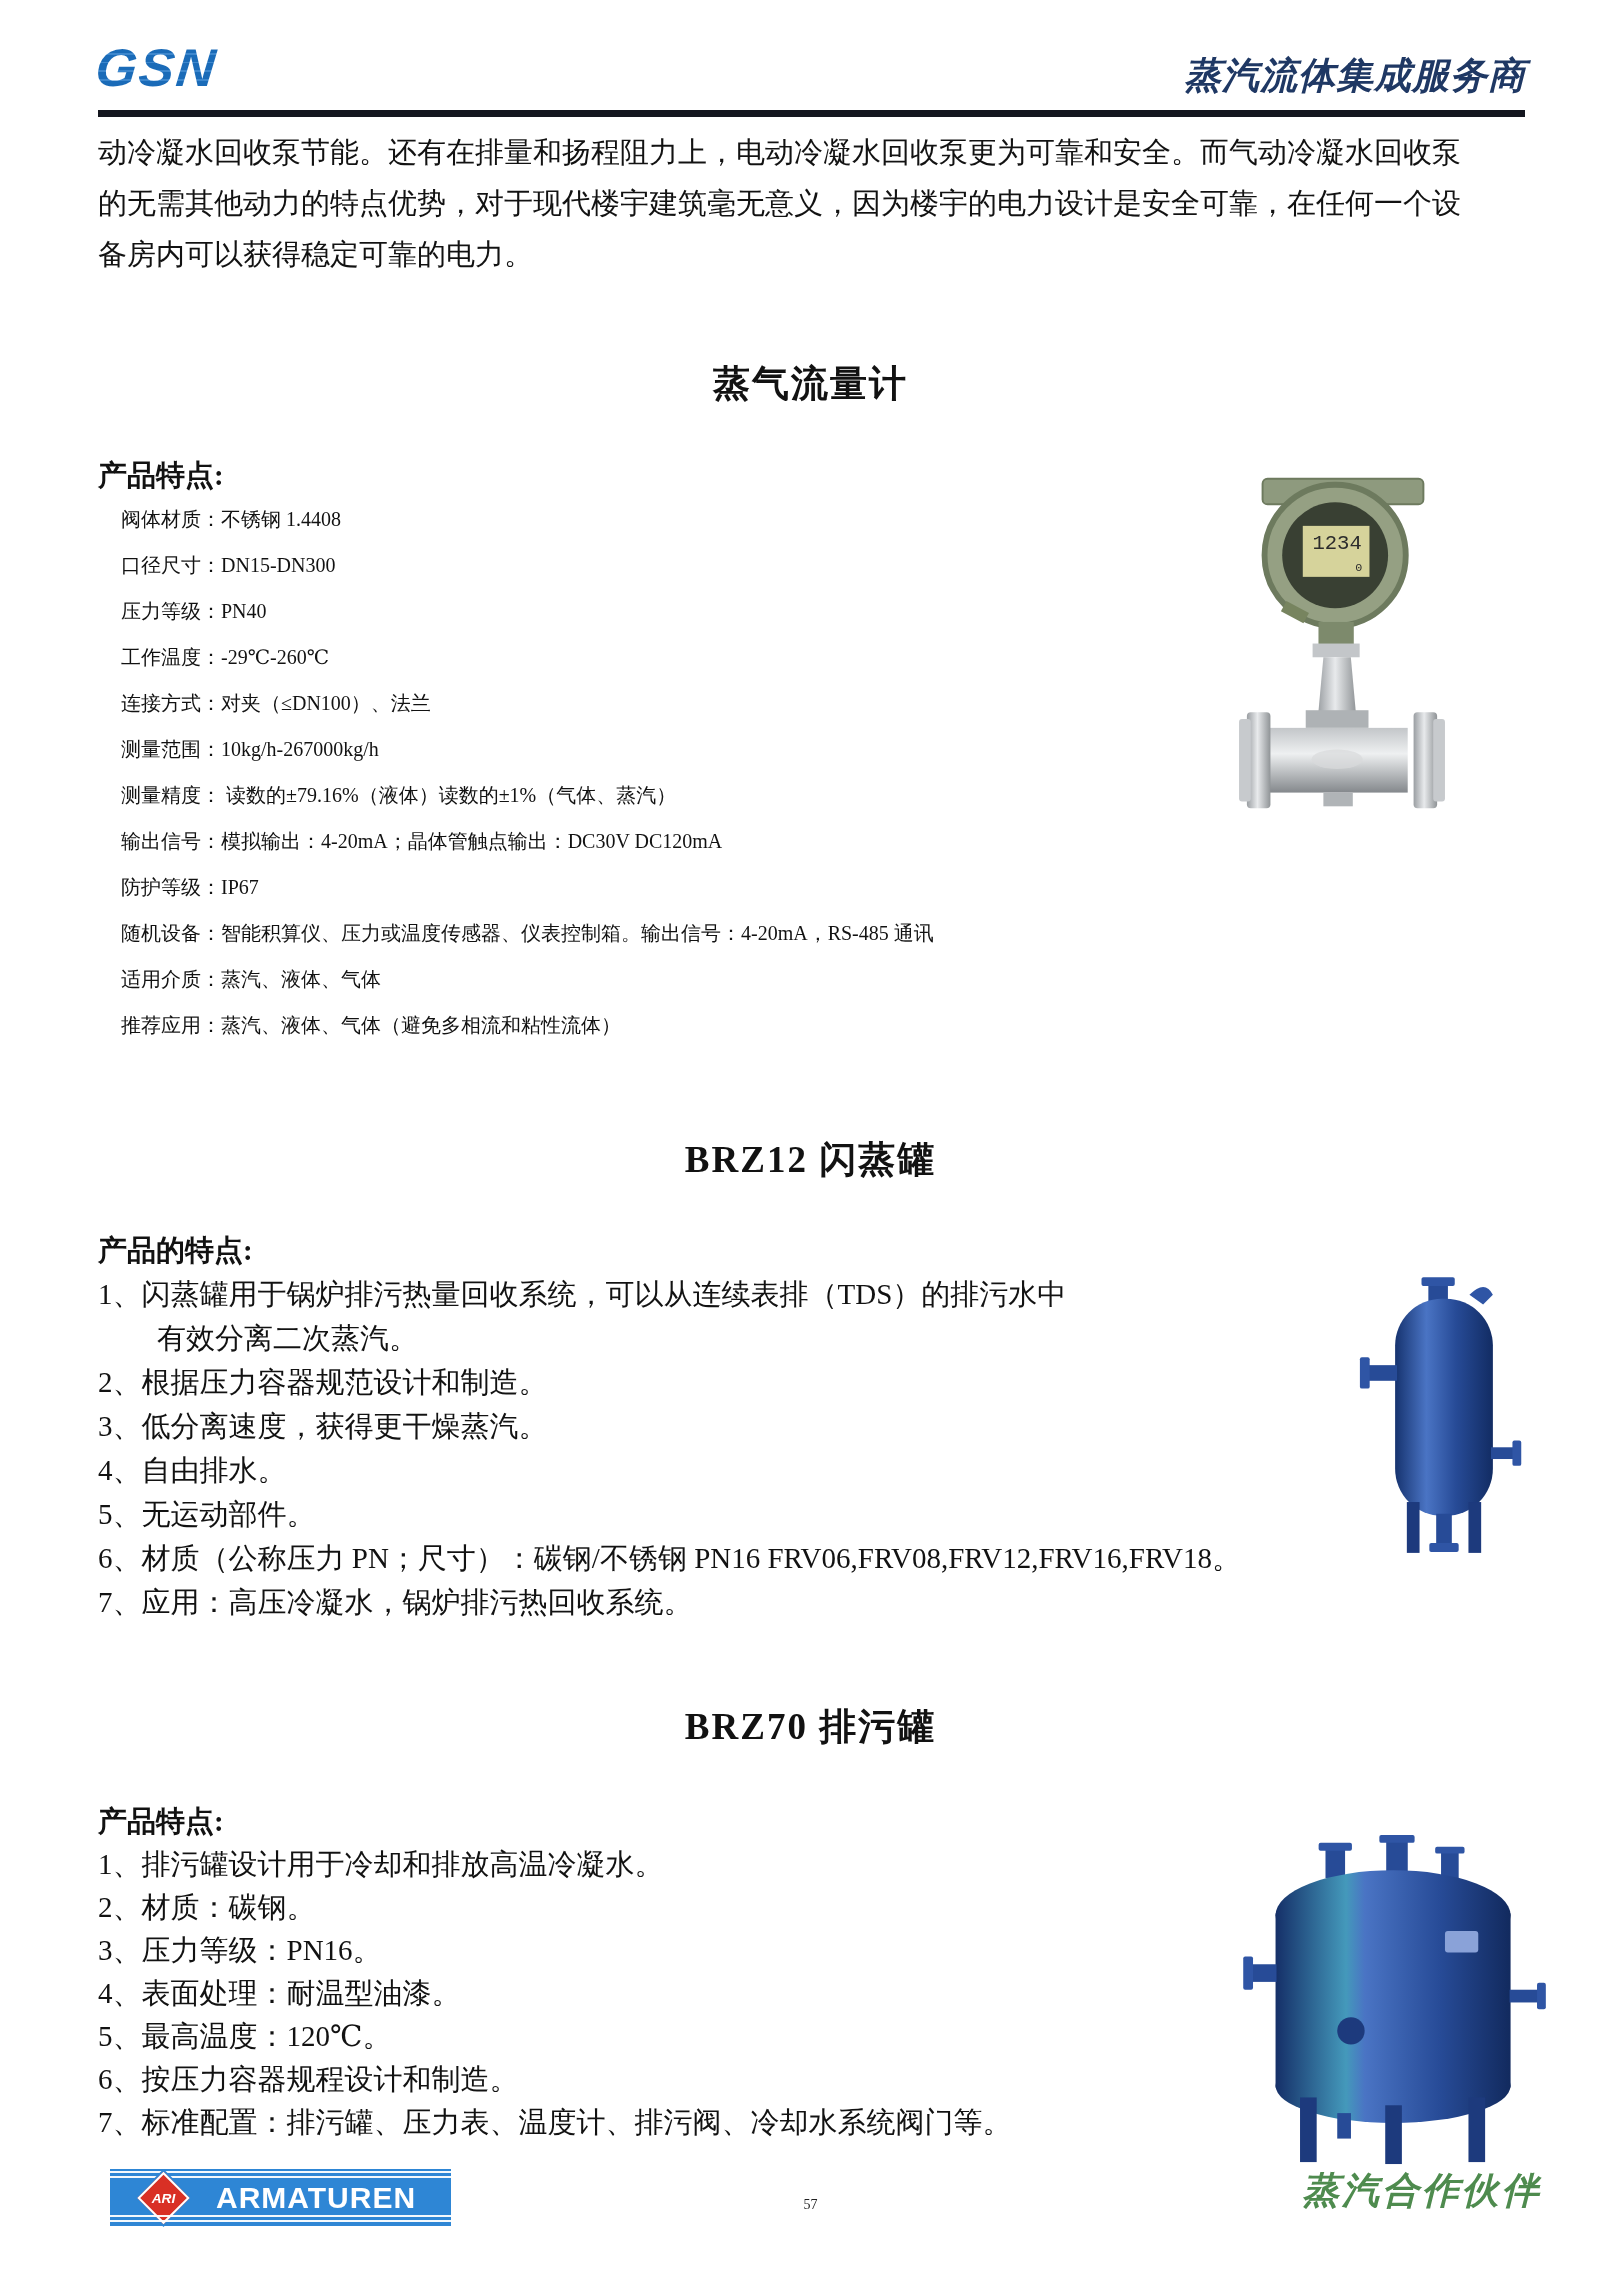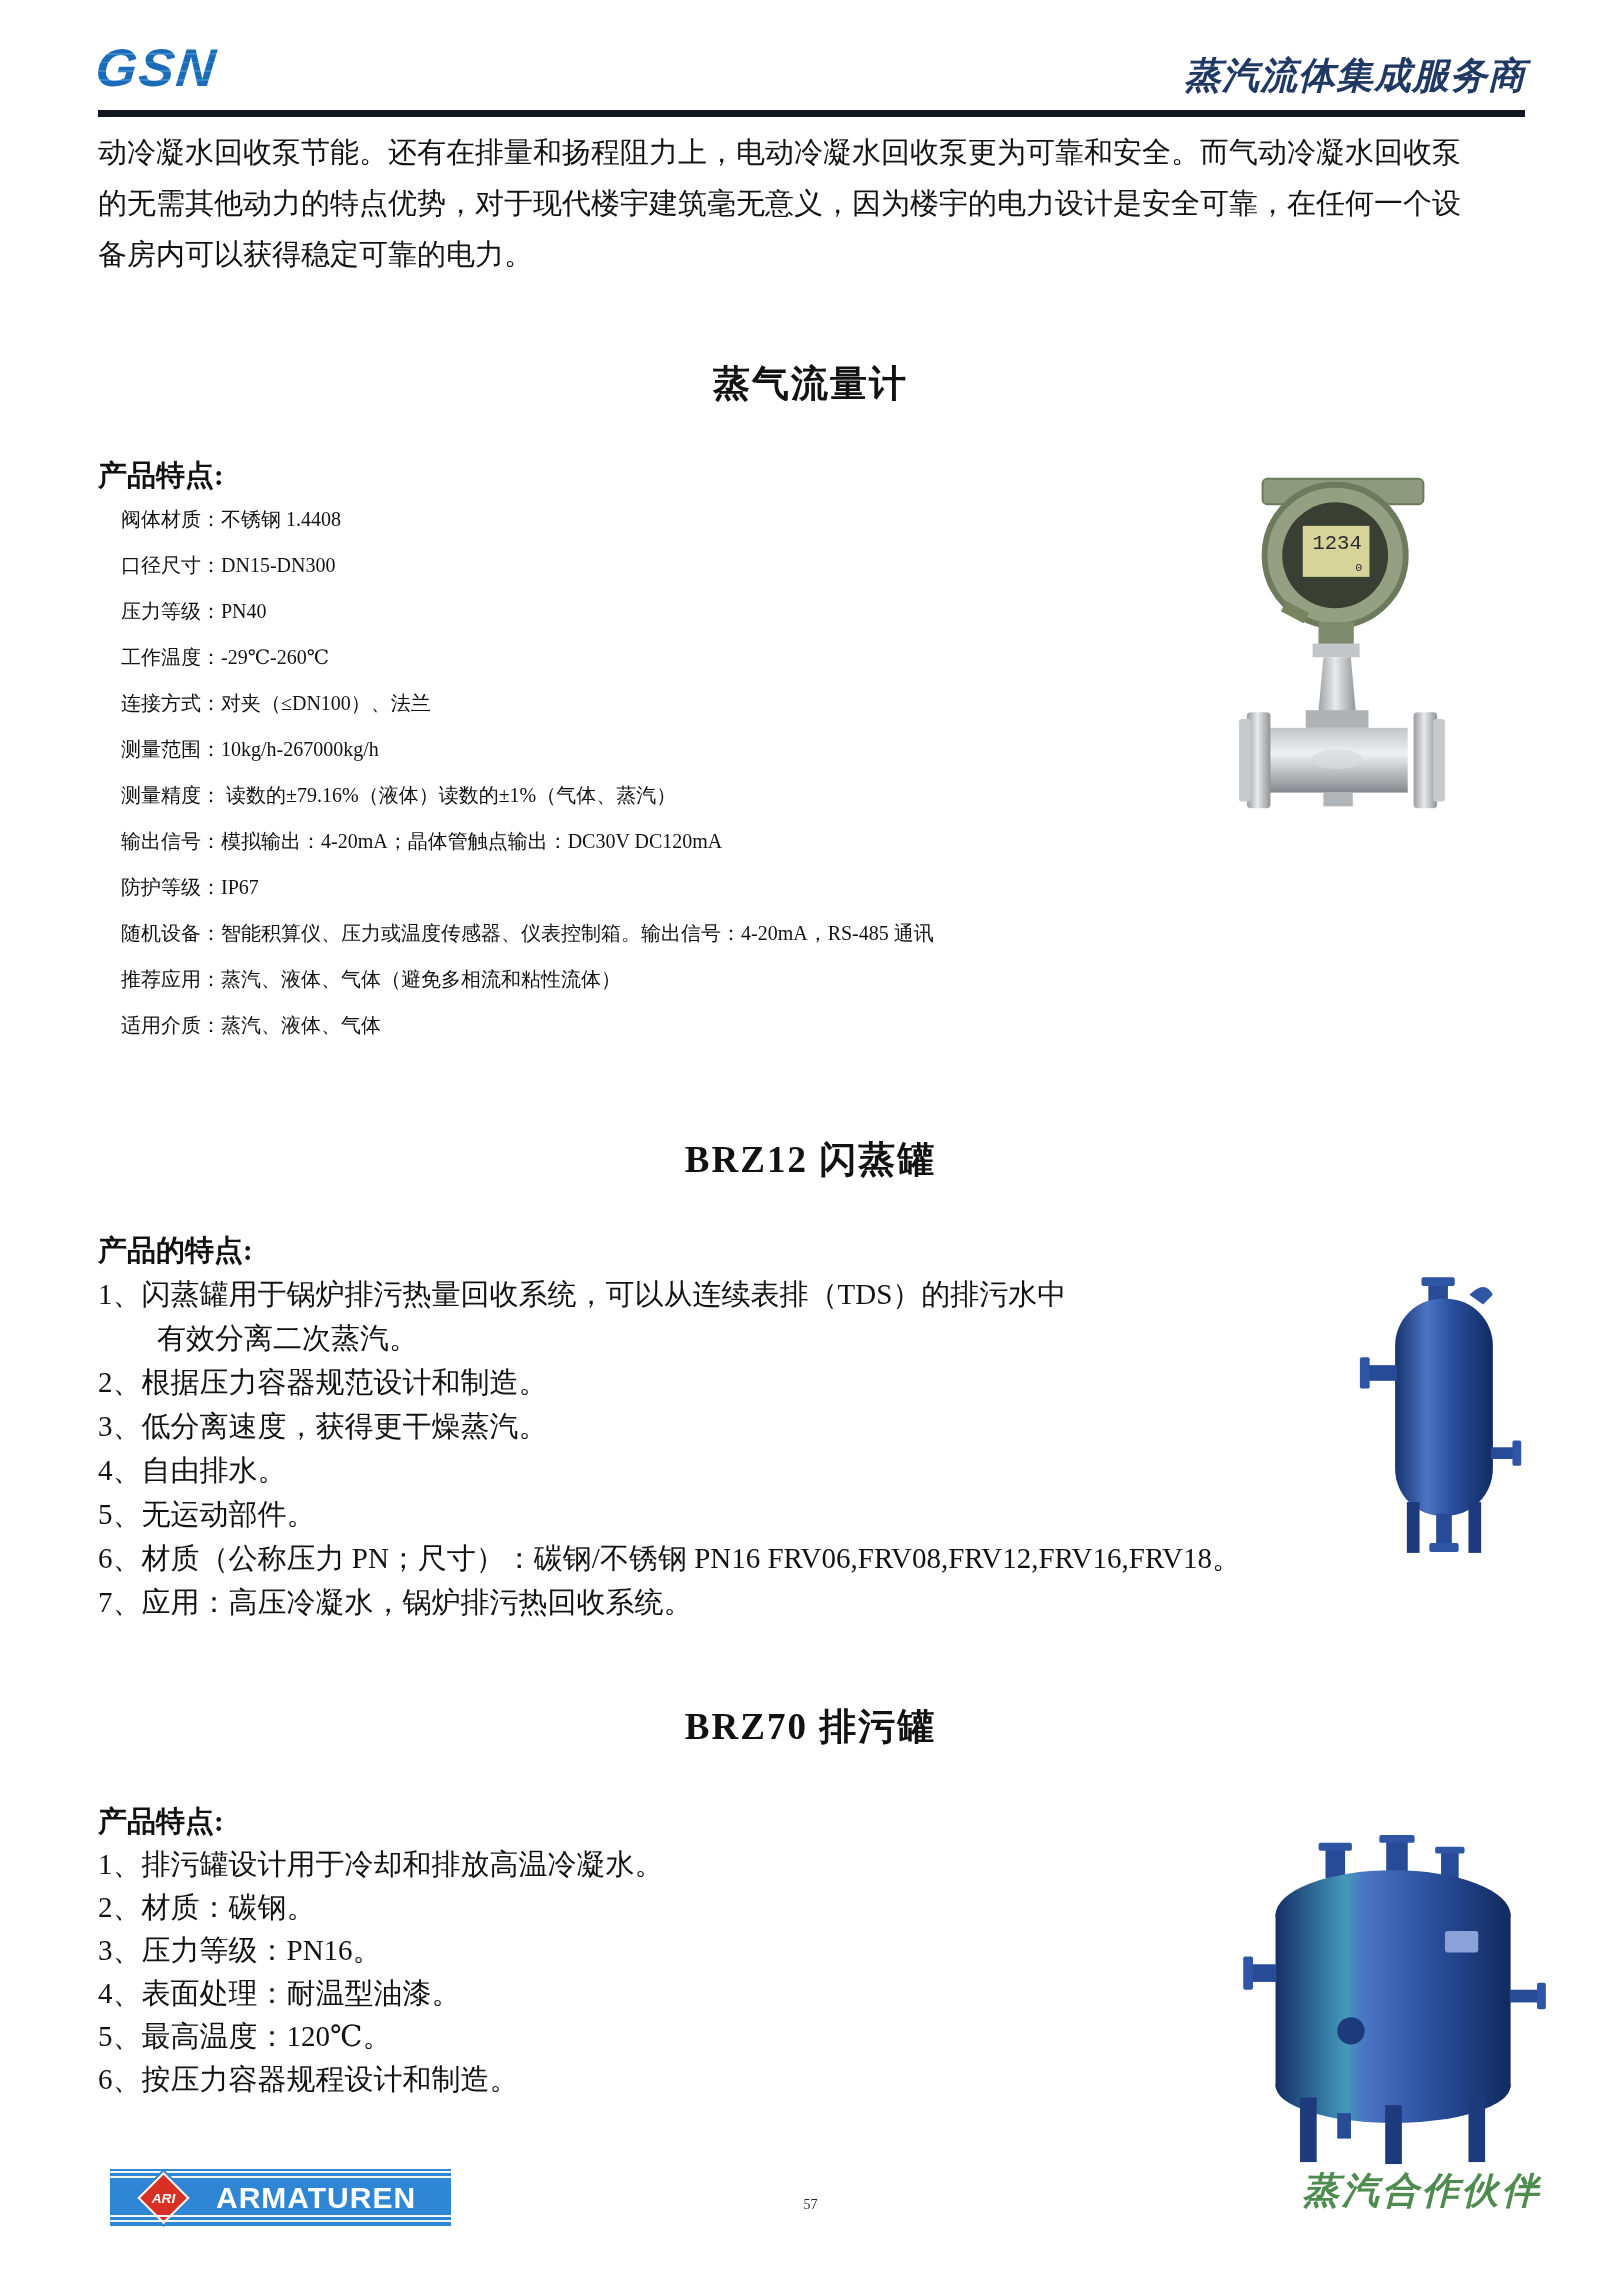--- a/index.html
+++ b/index.html
@@ -123,22 +123,22 @@
     <div>阀体材质：不锈钢 1.4408</div>
     <div>口径尺寸：DN15-DN300</div>
     <div>压力等级：PN40</div>
     <div>工作温度：-29℃-260℃</div>
     <div>连接方式：对夹（≤DN100）、法兰</div>
     <div>测量范围：10kg/h-267000kg/h</div>
     <div>测量精度： 读数的±79.16%（液体）读数的±1%（气体、蒸汽）</div>
     <div>输出信号：模拟输出：4-20mA；晶体管触点输出：DC30V DC120mA</div>
     <div>防护等级：IP67</div>
     <div>随机设备：智能积算仪、压力或温度传感器、仪表控制箱。输出信号：4-20mA，RS-485 通讯</div>
+    <div>适用介质：蒸汽、液体、气体</div>
     <div>推荐应用：蒸汽、液体、气体（避免多相流和粘性流体）</div>
-    <div>适用介质：蒸汽、液体、气体</div>
   </div>
 
   <div class="img-flowmeter">
     <svg viewBox="0 0 215 360">
       <defs>
         <linearGradient id="steelv" x1="0" y1="0" x2="1" y2="0">
           <stop offset="0" stop-color="#9a9ea2"></stop>
             <stop offset="0.45" stop-color="#e8eaec"></stop>
             <stop offset="1" stop-color="#8f9396"></stop>
         </linearGradient>
@@ -209,20 +209,21 @@
 
   <div class="sec-title t-brz70">BRZ70 排污罐</div>
   <div class="feat-head h-brz70">产品特点:</div>
   <div class="item-list l-brz70">
     <div>1、排污罐设计用于冷却和排放高温冷凝水。</div>
     <div>2、材质：碳钢。</div>
     <div>3、压力等级：PN16。</div>
     <div>4、表面处理：耐温型油漆。</div>
     <div>5、最高温度：120℃。</div>
     <div>6、按压力容器规程设计和制造。</div>
+    <div>7、标准配置：排污罐、压力表、温度计、排污阀、冷却水系统阀门等。</div>
   </div>
 
   <div class="img-brz70">
     <svg viewBox="0 0 312 338">
       <defs>
         <linearGradient id="tankb2" x1="0" y1="0" x2="1" y2="0">
           <stop offset="0" stop-color="#152f68"></stop>
             <stop offset="0.3" stop-color="#49b"></stop>
             <stop offset="0.38" stop-color="#4a74c4"></stop>
             <stop offset="0.7" stop-color="#274b97"></stop>

